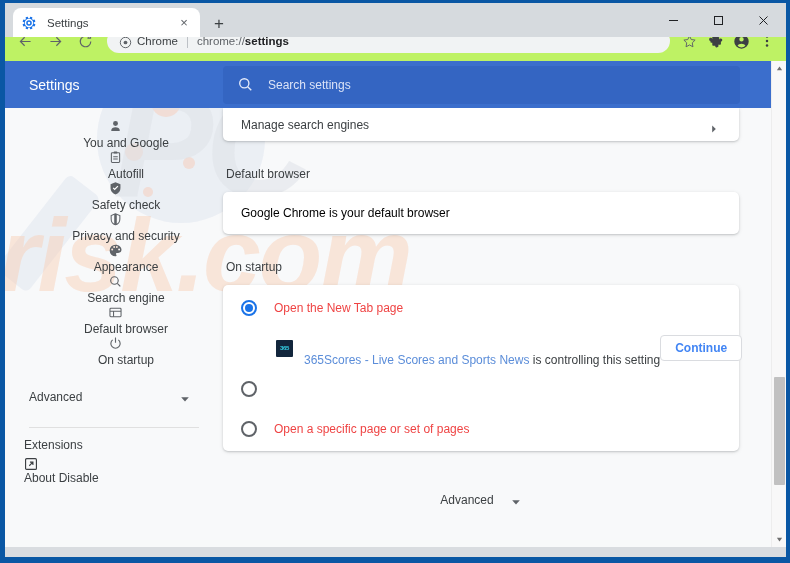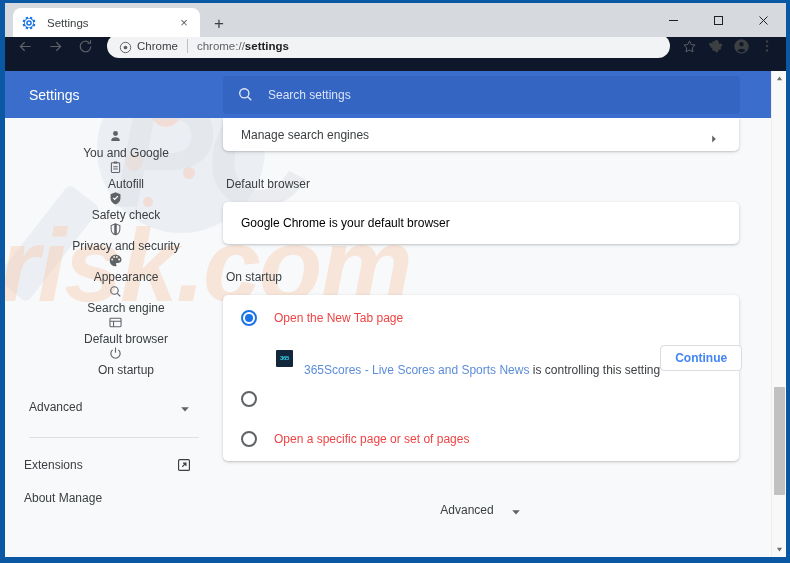--- a/index.html
+++ b/index.html
@@ -64,22 +64,22 @@
   }
   .win-btn {
     width: 45px; height: 34px;
     display: flex; align-items: center; justify-content: center;
     color: #202124;
   }
   .win-btn svg { display: block; }
 
   
   #toolbar {
-    height: 34px;
-    background: #0f172a;
+    height: 24px;
+    background: #bef264;
     display: flex; align-items: center;
     padding: 0 6px 16px 6px;
   }
   .nav-btn {
     width: 28px; height: 28px;
     display: flex; align-items: center; justify-content: center;
     color: #5f6368; margin-right: 2px;
   }
   #omnibox {
     flex: 1 1 auto;
@@ -219,22 +219,22 @@
     margin-top: 16px;
   }
   #nav-advanced .ni-label { font-size: 12px; color: #3c4043; flex: 1 1 auto; }
   #advanced-caret { color: #5f6368; width: 12px; height: 12px; }
   #nav-divider {
     height: 1px; background: #e0e0e0;
     margin: 14px 24px 0 24px;
   }
   .nav-foot {
     height: 33px;
-    display: flex; align-items: center;
-    padding-left: 19px; padding-right: 32px;
+    display: flex; align-items: flex-start;
+    padding-left: 19px; padding-right: 32px; flex-direction: column;
   }
   .nav-foot .ni-label { font-size: 12px; color: #3c4043; flex: 1 1 auto; }
   #extensions-external-icon { width: 14px; height: 14px; color: #3c4043; }
 
   
   #main {
     flex: 1 1 auto;
     padding-right: 47px;
     position: relative;
     min-width: 0;
@@ -570,21 +570,21 @@
             <span class="ni-label">Extensions</span>
             <span id="extensions-external-icon">
               <svg viewBox="0 0 16 16" width="14" height="14" fill="none" stroke="#3c4043" stroke-width="1.3">
                 <rect x="1.8" y="1.8" width="12.4" height="12.4" rx="1.2"></rect>
                 <path d="M6 10l4.2-4.2M6.8 5.8h3.4v3.4"></path>
               </svg>
             </span>
           </div>
 
           <div class="nav-foot">
-            <span class="ni-label">About Manage</span>
+            <span class="ni-label">About Disable</span>
           </div>
         </div>
 
         <div id="main">
 
           <div class="card" id="card-search-engines">
             <span id="manage-search-engines-label">Manage search engines</span>
             <span class="row-arrow">
               <svg viewBox="0 0 10 10" width="10" height="10" fill="#5f6368">
                   <path d="M3.2 1.4L6.8 5 3.2 8.6z"></path>

